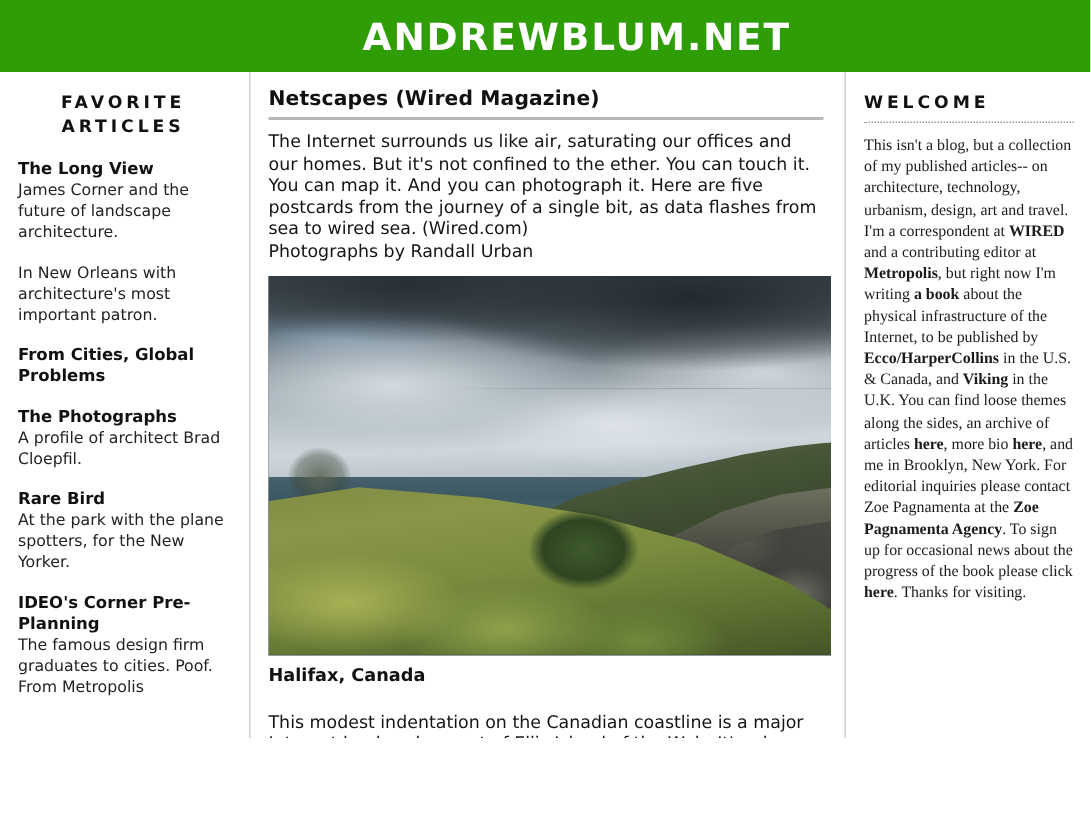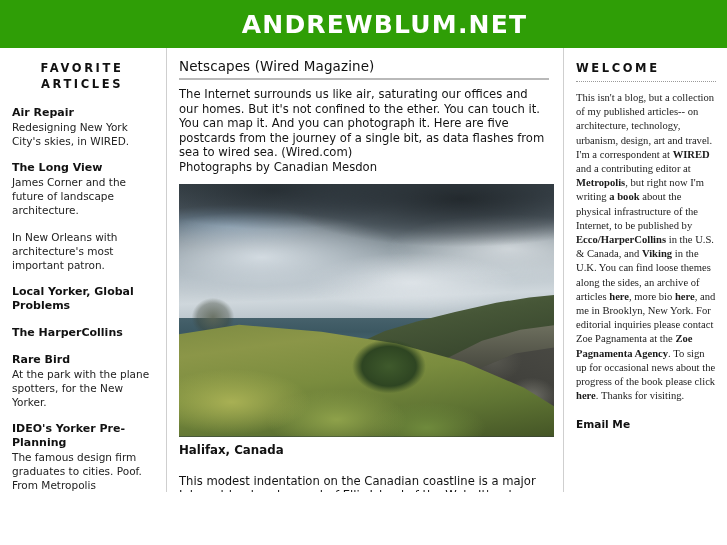--- a/index.html
+++ b/index.html
@@ -74,21 +74,21 @@
   
   #main-column {
     width: 397px;
     box-sizing: border-box;
     padding: 10px 14px 0 12px;
     border-right: 1px solid #cfcfcf;
     overflow: hidden;
   }
   #post-title {
     font-size: 13.5px;
-    font-weight: normal;
+    font-weight: bold;
     margin: 0 0 1px 0;
     padding-bottom: 4px;
     border-bottom: 2px solid #b9b9b9;
     color: #111;
     letter-spacing: 0.1px;
   }
   .post-body {
     font-size: 11.6px;
     line-height: 14.6px;
     color: #141414;
@@ -209,52 +209,49 @@
 <div id="site-header">
   <div id="site-title">ANDREWBLUM.NET</div>
 </div>
 
 <div id="columns">
 
   <aside id="left-sidebar">
     <div class="side-heading">FAVORITE ARTICLES</div>
     <div id="fav-list">
         <div class="fav-item">
-          <div class="fav-title">Air Repair</div>
-          <div class="fav-desc">Redesigning New York City's skies, in WIRED.</div>
-        </div>
-        <div class="fav-item">
           <div class="fav-title">The Long View</div>
           <div class="fav-desc">James Corner and the future of landscape architecture.</div>
         </div>
         <div class="fav-item">
           <div class="fav-desc">In New Orleans with architecture's most important patron.</div>
         </div>
         <div class="fav-item">
-          <div class="fav-title">Local Yorker, Global Problems</div>
-        </div>
-        <div class="fav-item">
-          <div class="fav-title">The HarperCollins</div>
+          <div class="fav-title">From Cities, Global Problems</div>
+        </div>
+        <div class="fav-item">
+          <div class="fav-title">The Photographs</div>
+          <div class="fav-desc">A profile of architect Brad Cloepfil.</div>
         </div>
         <div class="fav-item">
           <div class="fav-title">Rare Bird</div>
           <div class="fav-desc">At the park with the plane spotters, for the New Yorker.</div>
         </div>
         <div class="fav-item">
-          <div class="fav-title">IDEO's Yorker Pre-Planning</div>
+          <div class="fav-title">IDEO's Corner Pre-Planning</div>
           <div class="fav-desc">The famous design firm graduates to cities. Poof. From Metropolis</div>
         </div>
       </div>
   </aside>
 
   <main id="main-column">
     <h1 id="post-title">Netscapes (Wired Magazine)</h1>
     <p class="post-body">
       <span>The Internet surrounds us like air, saturating our offices and our homes. But it's not confined to the ether. You can touch it. You can map it. And you can photograph it. Here are five postcards from the journey of a single bit, as data flashes from sea to wired sea. (Wired.com)</span><br>
-      <span>Photographs by Canadian Mesdon</span>
+      <span>Photographs by Randall Urban</span>
     </p>
 
     <div id="post-photo">
       <div class="ph-sky"></div>
       <div class="ph-sky-dark"></div>
       <div class="ph-sea"></div>
       <div class="ph-headland"></div>
       <div class="ph-headland2"></div>
       <div class="ph-rocks"></div>
       <div class="ph-tree"></div>
@@ -263,17 +260,16 @@
       <div class="ph-shrub"></div>
     </div>
 
     <h2 id="section-title">Halifax, Canada</h2>
     <p class="post-body">This modest indentation on the Canadian coastline is a major Internet landmark, a sort of Ellis Island of the Web: It's where a submarine cable owned by Hibernia Atlantic comes ashore. (Eleven major lines cross the Atlantic, and this one lands under the manhole, above left.) This particular bit started at a Hibernia sister station in Southport, England, and traversed the ocean in about 0.0028 second. It will then skip along one of two fiber-optic thoroughfares: the cross-Canada pipe, which goes to Montreal and points west, or the southern route, down the East Coast, through Boston to New York City. An injection laser diode encodes the</p>
   </main>
 
   <aside id="right-sidebar">
     <div class="right-heading">WELCOME</div>
     <p class="right-body" id="welcome-body"><span>This isn't a blog, but a collection of my published articles-- on architecture, technology, urbanism, design, art and travel. I'm a correspondent at </span><b>WIRED</b><span> and a contributing editor at </span><b>Metropolis</b><span>, but right now I'm writing </span><b>a book</b><span> about the physical infrastructure of the Internet, to be published by </span><b>Ecco/HarperCollins</b><span> in the U.S. &amp; Canada, and </span><b>Viking</b><span> in the U.K. You can find loose themes along the sides, an archive of articles </span><b>here</b><span>, more bio </span><b>here</b><span>, and me in Brooklyn, New York. For editorial inquiries please contact Zoe Pagnamenta at the </span><b>Zoe Pagnamenta Agency</b><span>. To sign up for occasional news about the progress of the book please click </span><b>here</b><span>. Thanks for visiting.</span></p>
-    <div id="email-me">Email Me</div>
 
   </aside>
 
 </div>
 
 </body></html>

